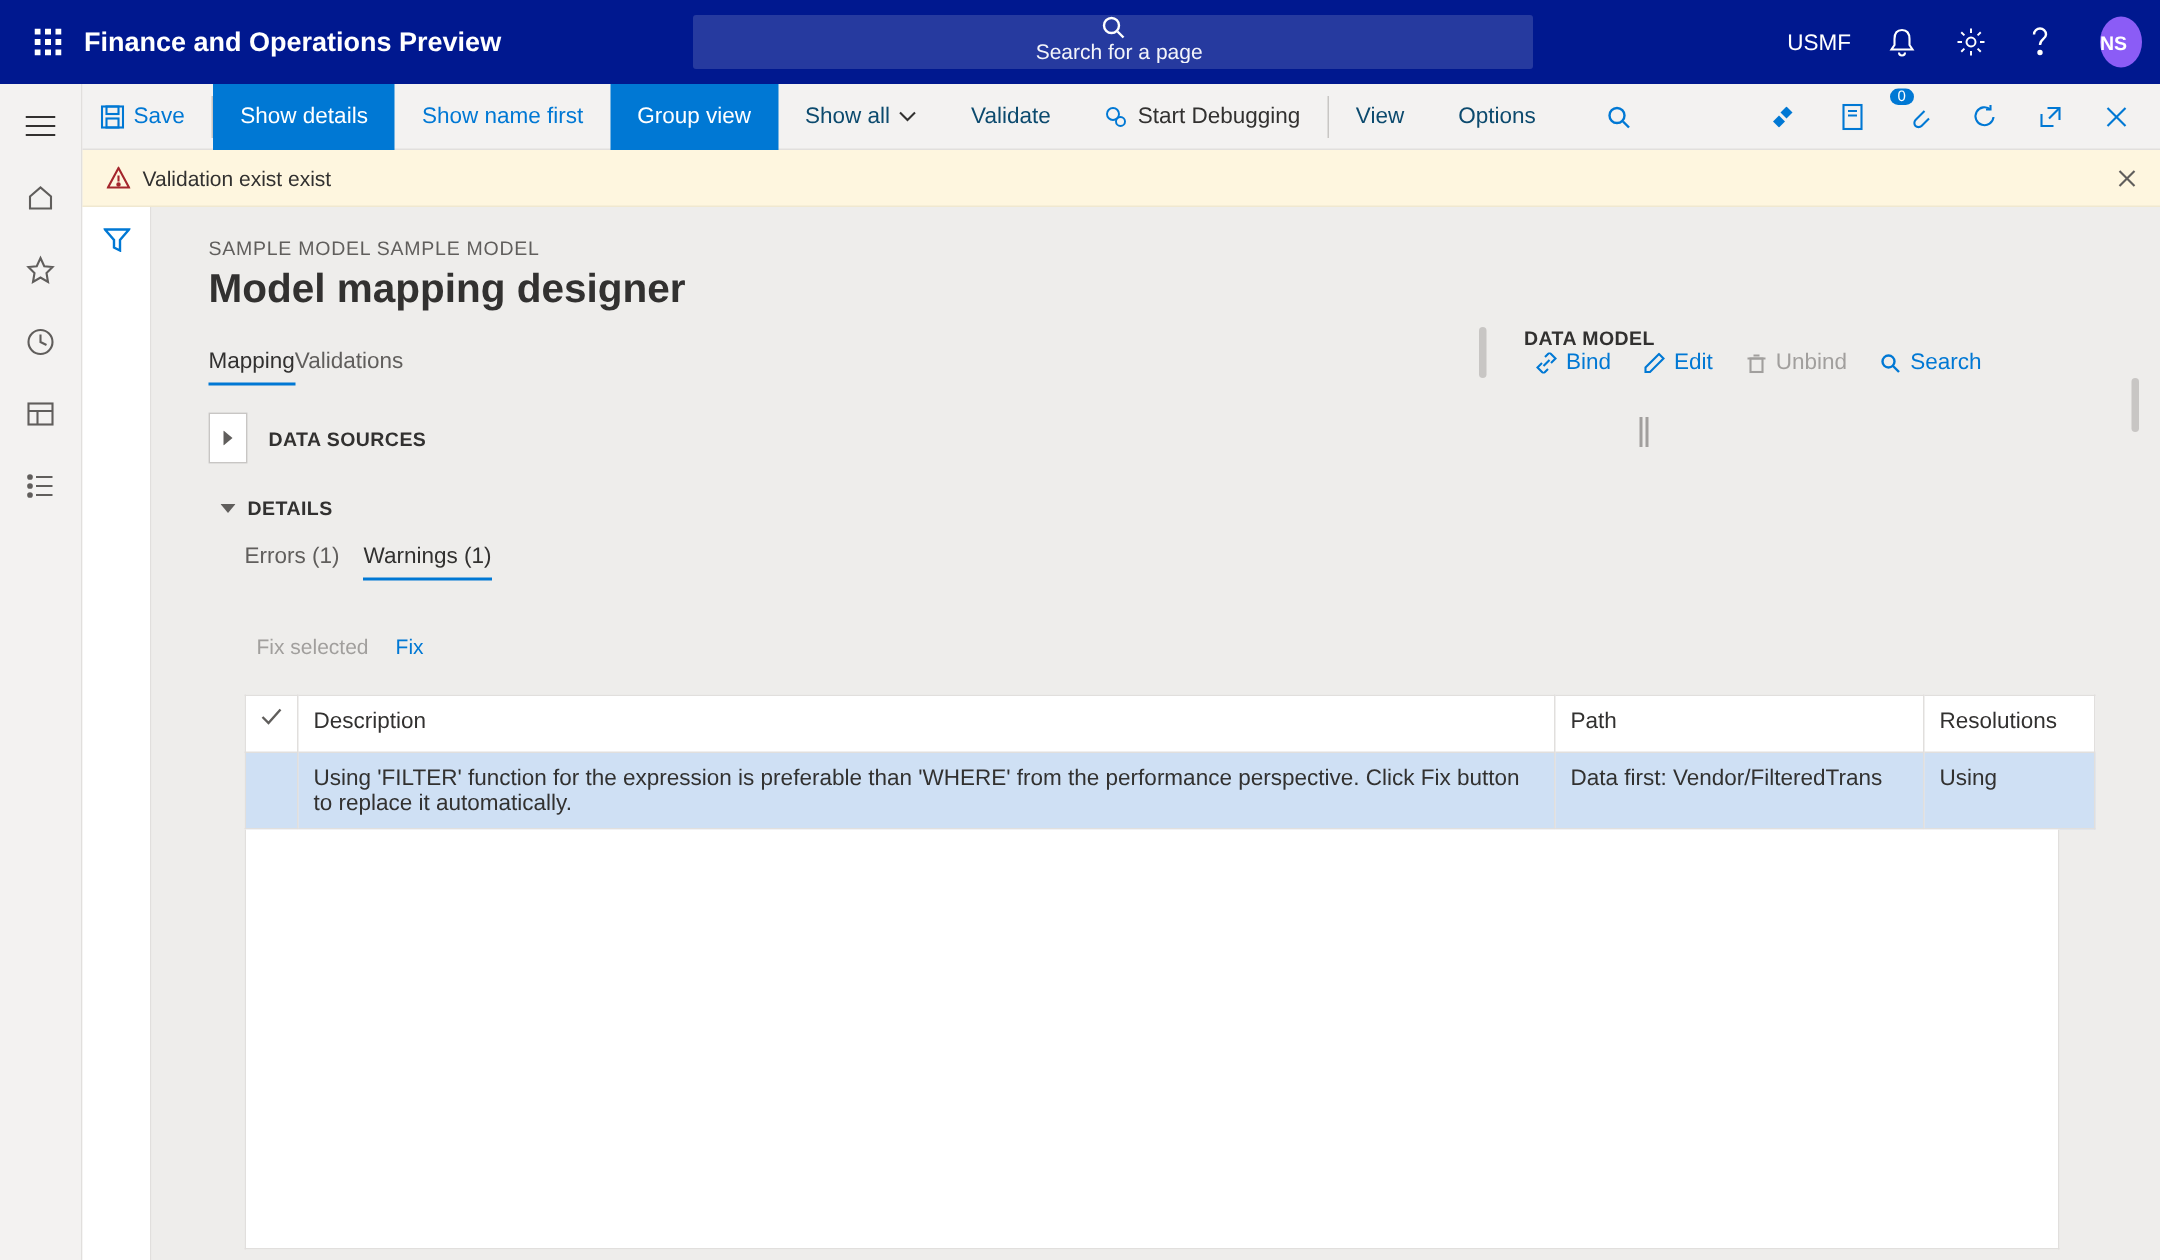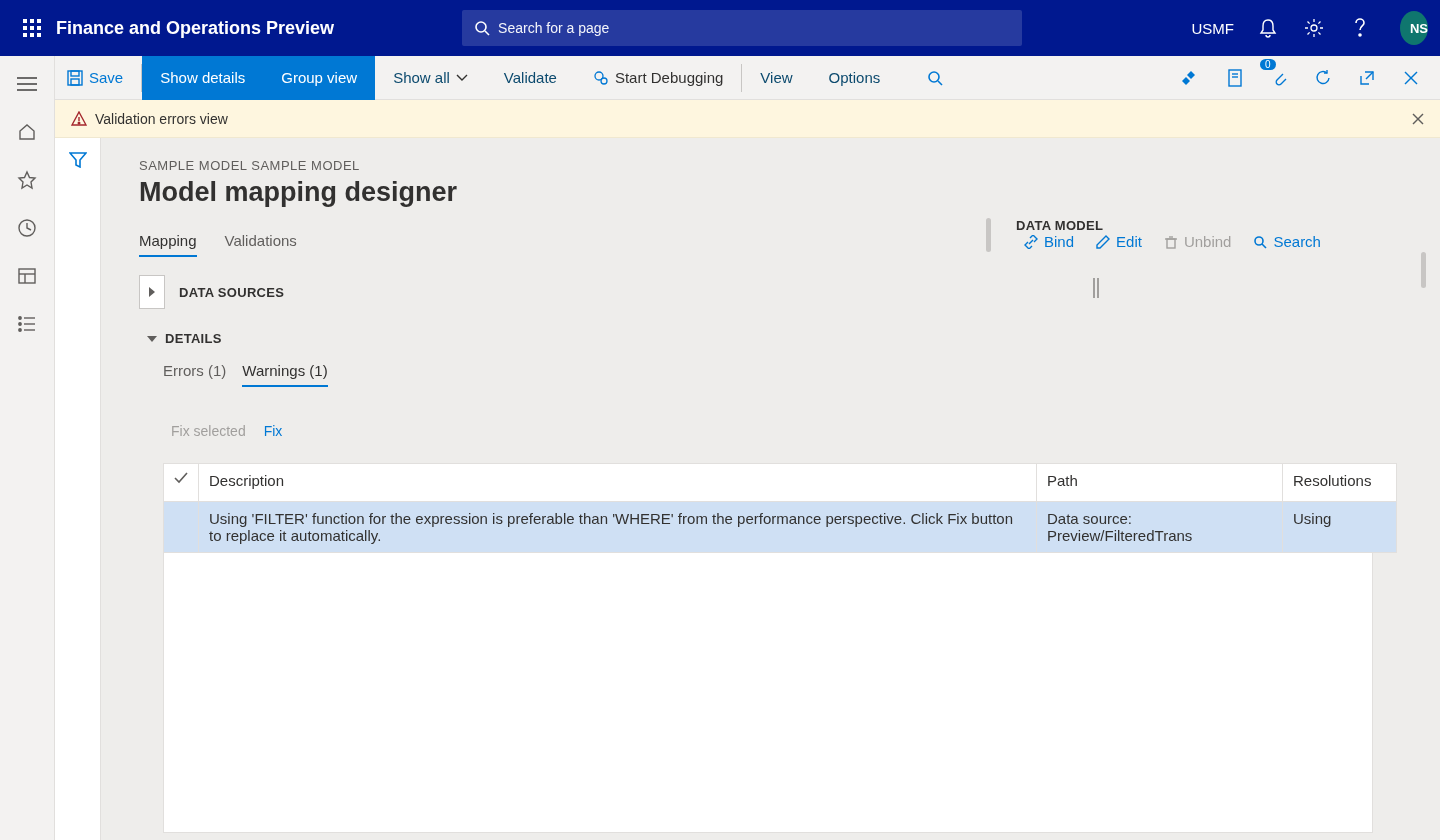--- a/index.html
+++ b/index.html
@@ -2,26 +2,26 @@
 <html><head>
 <meta charset="utf-8">
 <style>
 * { box-sizing: border-box; margin: 0; padding: 0; }
 body { font-family: "Segoe UI", -apple-system, sans-serif; font-size: 14px; color: #323130; background: #F3F2F1; width: 1440px; height: 840px; overflow: hidden; }
 
 
 .topnav { height: 56px; background: #00188F; display: flex; align-items: center; color: #fff; padding: 0 12px; }
 .waffle { width: 40px; height: 40px; display: flex; align-items: center; justify-content: center; cursor: pointer; }
 .app-title { font-size: 18px; font-weight: 600; margin-left: 4px; }
-.search-wrap { margin-left: 128px; width: 560px; height: 36px; background: rgba(255,255,255,0.15); border-radius: 2px; display: flex; align-items: center; padding: 0 12px; color: #fff; }
+.search-wrap { margin-left: 128px; width: 560px; height: 36px; background: rgba(255,255,255,0.15); border-radius: 2px; display: flex; align-items: center; padding: 0 12px; color: #fff; flex-direction: column; }
 .search-wrap span.ph { color: #fff; opacity: 0.95; margin-left: 8px; }
 .topnav-right { margin-left: auto; display: flex; align-items: center; gap: 2px; }
 .topnav-right .nav-item { width: 44px; height: 48px; display:flex; align-items:center; justify-content:center; cursor:pointer; }
 .company { font-size: 15px; padding: 0 10px; }
-.avatar { width: 34px; height: 34px; border-radius: 50%; background: #0f766e; display:flex; align-items:center; justify-content:flex-end; font-size: 13px; font-weight: 600; margin-left: 16px; }
+.avatar { width: 34px; height: 34px; border-radius: 50%; background: #8b5cf6; display:flex; align-items:center; justify-content:flex-start; font-size: 13px; font-weight: 600; margin-left: 16px; }
 
 
 .actionbar { position: absolute; left: 55px; right: 0; top: 56px; height: 44px; background: #F3F2F1; border-bottom: 1px solid #E1DFDD; display: flex; align-items: center; }
 .ab-btn { height: 44px; display: flex; align-items: center; padding: 0 18px; font-size: 15px; color: #0c4a6e; cursor: pointer; }
 .ab-btn.save { color: #0078D4; padding-left: 12px; gap: 6px; }
 .ab-btn.link { color: #0078D4; }
 .ab-btn.blue { background: #0078D4; color: #fff; }
 .ab-sep { width: 1px; height: 28px; background: #C8C6C4; }
 .ab-right { margin-left: auto; display: flex; align-items: center; gap: 10px; padding-right: 12px; }
 .ab-icon { width: 34px; height: 34px; display:flex; align-items:center; justify-content:center; cursor:pointer; color: #0078D4; }
@@ -35,21 +35,21 @@
 
 .leftrail { position: absolute; left: 0; top: 56px; bottom: 0; width: 55px; background: #F3F2F1; border-right: 1px solid #E1DFDD; display:flex; flex-direction:column; align-items:center; padding-top: 8px; gap: 8px; }
 .leftrail .rail-btn { width: 48px; height: 40px; display:flex; align-items:center; justify-content:center; cursor:pointer; color: #605E5C; }
 
 
 .main { position: absolute; left: 55px; right: 0; top: 138px; bottom: 0; background: #EEEDEB; display: flex; }
 .filter-strip { width: 46px; background: #fff; border-right: 1px solid #E1DFDD; display:flex; justify-content:center; padding-top: 14px; }
 .content { flex: 1; padding: 20px 0 0 38px; position: relative; }
 .breadcrumb { font-size: 13px; letter-spacing: 0.5px; color: #605E5C; }
 .page-title { font-size: 27px; font-weight: 600; color: #323130; margin-top: 4px; }
-.tabs { margin-top: 24px; display:flex; gap: 28px; }
+.tabs { margin-top: 24px; display:flex; }
 .tab { font-size: 15px; color: #605E5C; cursor:pointer; padding-bottom: 6px; }
 .tab.active { color: #323130; font-weight: 400; border-bottom: 2px solid #0078D4; }
 
 .ds-row { display:flex; align-items:center; margin-top: 18px; gap: 14px; }
 .ds-expand { width: 26px; height: 34px; border: 1px solid #C8C6C4; background: #fff; display:flex; align-items:center; justify-content:center; cursor:pointer; }
 .ds-label { font-size: 13px; font-weight: 700; letter-spacing: 0.3px; }
 
 .details-header { display:flex; align-items:center; gap: 8px; margin-top: 22px; margin-left: 8px; }
 .details-header span { font-size: 13px; font-weight: 700; letter-spacing: 0.3px; }
 .sub-tabs { display:flex; gap: 16px; margin-top: 16px; margin-left: 24px; }
@@ -181,20 +181,21 @@
   <div class="ab-btn save">
     <svg width="16" height="16" viewBox="0 0 16 16" fill="none" stroke="#0078D4" stroke-width="1.4">
         <rect x="1" y="1" width="14" height="14"></rect>
         <rect x="4" y="1" width="8" height="5"></rect>
         <rect x="4" y="9" width="8" height="6"></rect>
       </svg>
     <span>Save</span>
   </div>
   <div class="ab-sep"></div>
   <div class="ab-btn blue">Show details</div>
+  <div class="ab-btn link">Show name first</div>
   <div class="ab-btn blue">Group view</div>
   <div class="ab-btn" style="gap:6px;">
     <span>Show all</span>
     <svg width="12" height="8" viewBox="0 0 12 8" fill="none" stroke="#323130" stroke-width="1.4">
         <path d="M1 1 L6 6 L11 1"></path>
       </svg>
   </div>
   <div class="ab-btn">Validate</div>
   <div class="ab-btn" style="gap:6px; color:#0078D4;">
     <svg width="16" height="16" viewBox="0 0 16 16" fill="none" stroke="#0078D4" stroke-width="1.3">
@@ -253,21 +254,21 @@
       </div>
   </div>
 </div>
 
 <div class="valbanner">
   <svg width="16" height="16" viewBox="0 0 16 16" fill="none" stroke="#A4262C" stroke-width="1.4">
       <path d="M8 1 L15 14 L1 14 Z"></path>
       <line x1="8" y1="6" x2="8" y2="10"></line>
       <circle cx="8" cy="12" r="0.8" fill="#A4262C"></circle>
     </svg>
-  <span class="vtext">Validation errors view</span>
+  <span class="vtext">Validation exist exist</span>
   <div class="close">
       <svg width="12" height="12" viewBox="0 0 12 12" stroke="#605E5C" stroke-width="1.4">
         <line x1="1" y1="1" x2="11" y2="11"></line>
         <line x1="11" y1="1" x2="1" y2="11"></line>
       </svg>
     </div>
 </div>
 
 <div class="main">
   <div class="filter-strip">
@@ -317,21 +318,21 @@
             </th>
           <th>Description</th>
           <th style="width:246px;">Path</th>
           <th style="width:114px;">Resolutions</th>
         </tr>
       </thead>
       <tbody>
         <tr class="selected-row">
           <td class="check-col"></td>
           <td>Using 'FILTER' function for the expression is preferable than 'WHERE' from the performance perspective. Click Fix button to replace it automatically.</td>
-          <td>Data source: Preview/FilteredTrans</td>
+          <td>Data first: Vendor/FilteredTrans</td>
           <td>Using</td>
         </tr>
       </tbody>
     </table>
     <div class="table-body-extra"></div>
 
     <div class="splitter">
         <div></div>
         <div></div>
       </div>

